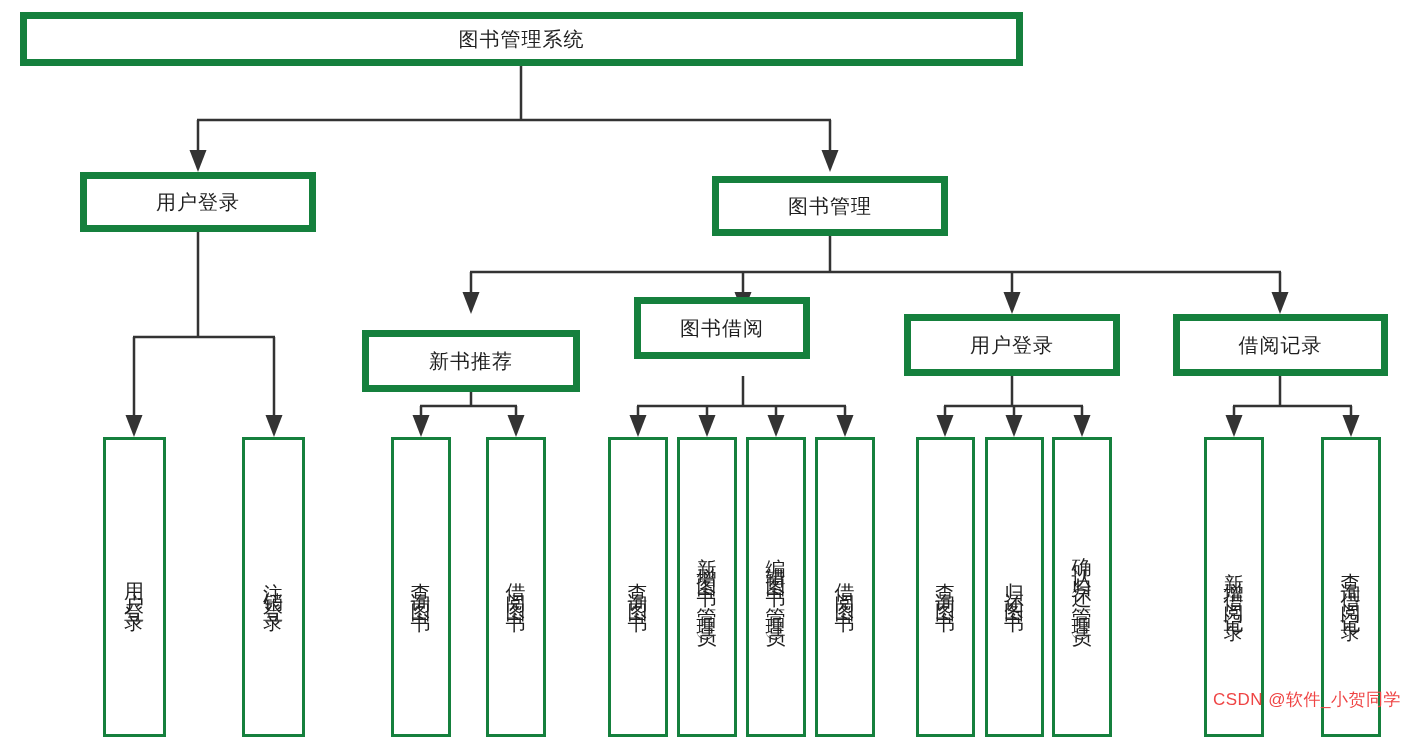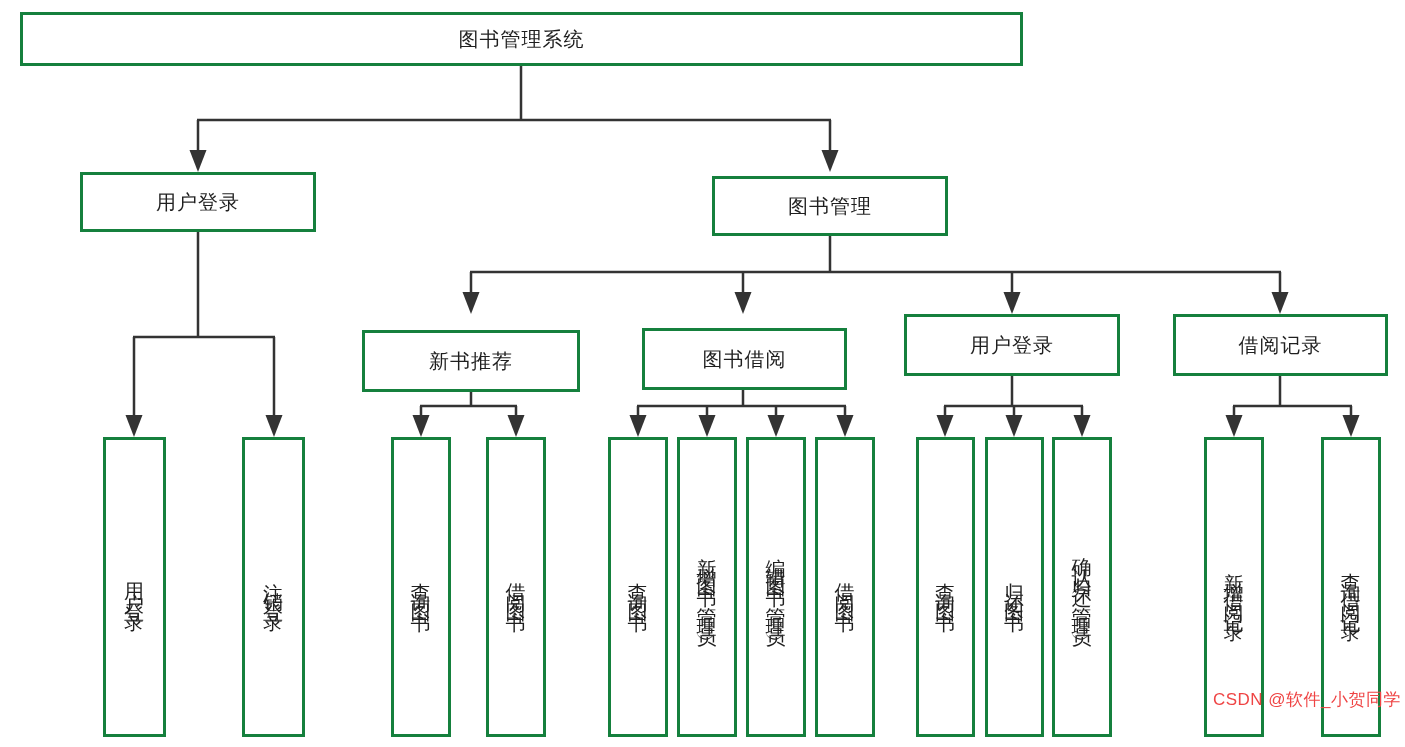--- a/index.html
+++ b/index.html
@@ -9,21 +9,21 @@
     background:#ffffff;
     font-family:"Liberation Sans","DejaVu Sans",sans-serif;
     color:#1f1f1f;
     overflow:hidden;
   }
   #wires{position:absolute;left:0;top:0;z-index:1;}
   .box{
     position:absolute;
     box-sizing:border-box;
     background:#ffffff;
-    border:3px solid #15803d;
+    border:7px solid #15803d;
     display:flex;
     align-items:center;
     justify-content:center;
     z-index:2;
     font-size:20px;
     letter-spacing:1px;
     white-space:nowrap;
   }
   .leaf{
     border-width:3px;
@@ -36,21 +36,21 @@
     line-height:1;
     white-space:nowrap;
   }
   
   #box-root{left:20px;top:12px;width:1003px;height:54px;}
   
   #box-user-login{left:80px;top:172px;width:236px;height:60px;}
   #box-book-mgmt{left:712px;top:176px;width:236px;height:60px;}
   
   #box-new-rec {left:362px;top:330px;width:218px;height:62px;}
-  #box-borrow  {left:634px;top:328px;width:205px;height:62px;margin-left:8px;}
+  #box-borrow  {left:634px;top:297px;width:176px;height:62px;}
   #box-current {left:904px;top:314px;width:216px;height:62px;}
   #box-records {left:1173px;top:314px;width:215px;height:62px;}
   
   .leaf{top:437px;height:300px;}
   #leaf-1 {left:103px;width:63px;}
   #leaf-2 {left:242px;width:63px;}
   #leaf-3 {left:391px;width:60px;}
   #leaf-4 {left:486px;width:60px;}
   #leaf-5 {left:608px;width:60px;}
   #leaf-6 {left:677px;width:60px;}

